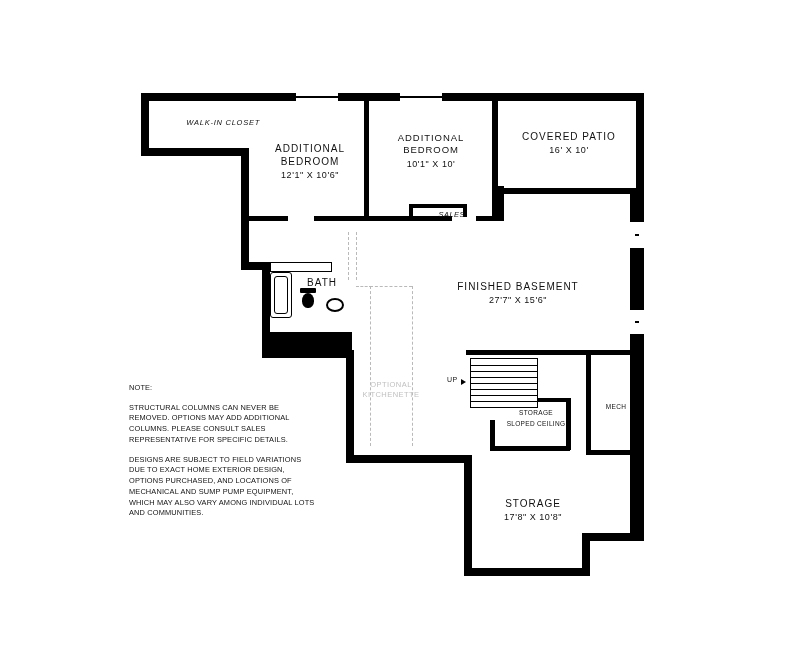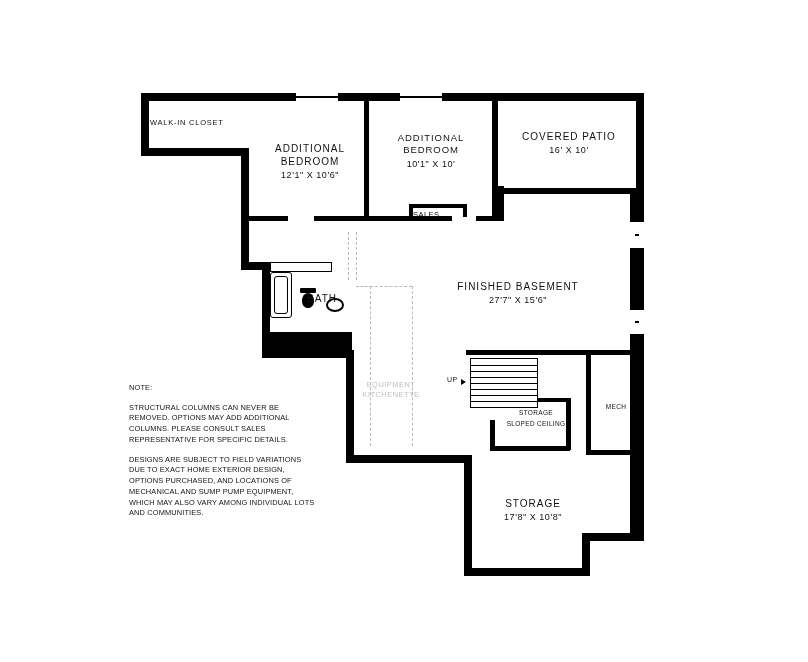--- a/index.html
+++ b/index.html
@@ -41,23 +41,24 @@
   .room-dims {
     display: block;
     font-size: 10px;
     letter-spacing: 0.06em;
     margin-top: 2px;
   }
   .small-label {
     position: absolute;
     font-size: 7.5px;
     letter-spacing: 0.06em;
-    text-align: left;
+    text-align: right;
     line-height: 1.25;
     color: #111111;
+    font-style: italic;
   }
   .tiny-label {
     position: absolute;
     font-size: 6.5px;
     letter-spacing: 0.05em;
     text-align: center;
     line-height: 1.3;
     color: #111111;
   }
   .note-block {
@@ -235,21 +236,21 @@
   <div class="wall" style="left:506px; top:398px; width:62px; height:4px;"></div>
 
   <div class="dashed-v" style="left:370px; top:286px; height:160px;"></div>
   <div class="dashed-v" style="left:412px; top:286px; height:160px;"></div>
   <div class="dashed-h" style="left:370px; top:286px; width:42px;"></div>
   <div class="dashed-v" style="left:348px; top:232px; height:48px;"></div>
   <div class="dashed-v" style="left:356px; top:232px; height:48px;"></div>
   <div class="dashed-h" style="left:356px; top:286px; width:16px;"></div>
 
   <div class="kitchenette-label" style="left:351px; top:380px; width:80px;">
-    <span>EQUIPMENT KITCHENETTE</span>
+    <span>OPTIONAL KITCHENETTE</span>
   </div>
 
   <div class="fixture tub" style="left:270px; top:272px; width:22px; height:46px;">
     <div class="tub-inner"></div>
   </div>
   <div class="counter" style="left:270px; top:262px; width:62px; height:10px;"></div>
   <div class="toilet-tank" style="left:300px; top:288px; width:16px; height:5px;"></div>
   <div class="toilet-bowl" style="left:302px; top:293px; width:12px; height:15px;"></div>
   <div class="sink" style="left:326px; top:298px; width:18px; height:14px;"></div>
 
@@ -281,21 +282,21 @@
 
   <div class="room-label" style="left:503px; top:130px; width:132px;">
     <span class="room-name" style="font-size:10px;">COVERED PATIO</span>
     <span class="room-dims" style="font-size:9px;">16' X 10'</span>
   </div>
 
   <div class="small-label" style="left:413px; top:210px; width:52px;">
     <span>SALES</span>
   </div>
 
-  <div class="room-label" style="left:288px; top:292px; width:68px;">
+  <div class="room-label" style="left:288px; top:276px; width:68px;">
     <span class="room-name" style="font-size:10px;">BATH</span>
   </div>
 
   <div class="room-label" style="left:428px; top:280px; width:180px;">
     <span class="room-name" style="font-size:10px;">FINISHED BASEMENT</span>
     <span class="room-dims" style="font-size:9px;">27'7" X 15'6"</span>
   </div>
 
   <div class="tiny-label" style="left:506px; top:409px; width:60px;">
     <span>STORAGE</span>

